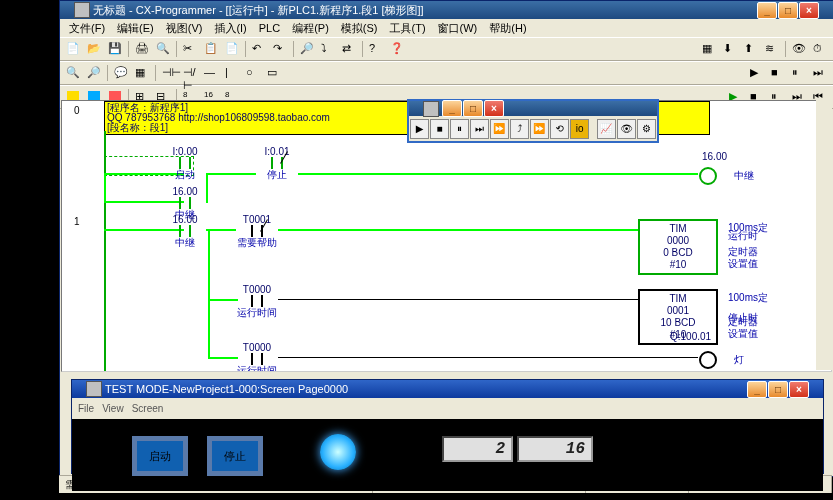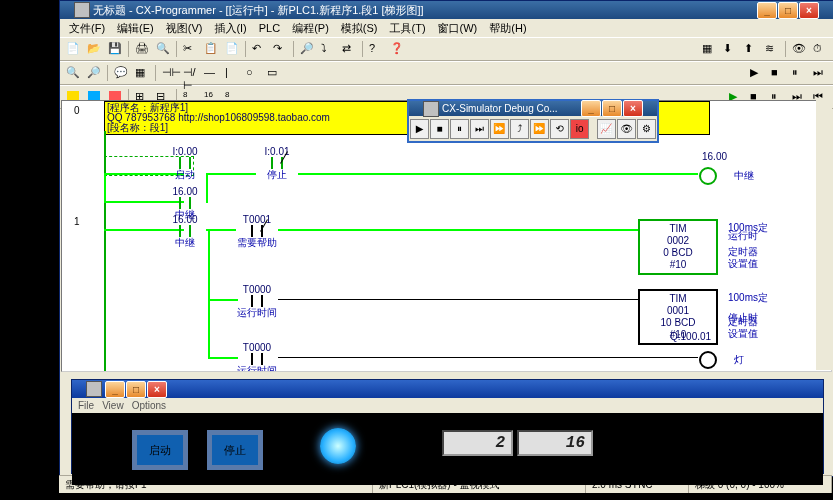--- a/index.html
+++ b/index.html
@@ -36,21 +36,21 @@
 .tmbox{position:absolute;width:76px;background:#fff;border:2px solid #0a0;text-align:center;font-size:10px;color:#006;line-height:12px;padding:2px 0}
 .tmbox.off{border-color:#000}
 .sidetext{position:absolute;font-size:10px;color:#00a}
 .simwin{position:absolute;left:407px;top:99px;width:248px;height:40px;border:2px solid #316ac5;background:#ece9d8;z-index:5}
 .simwin .titlebar{height:15px;font-size:10px}
 .simbar{height:23px;display:flex;align-items:center;gap:1px;padding:1px}
 .simbtn{width:18px;height:18px;border:1px solid #888;background:#f0f0f0;display:flex;align-items:center;justify-content:center;cursor:pointer;font:10px Arial}
 .testwin{position:absolute;left:71px;top:379px;width:751px;height:93px;z-index:10}
 .testwin .titlebar{background:linear-gradient(#2f66c8,#0d3a9e)}
 .testbody{height:72px;background:#000;position:relative}
-.testmenu{height:15px;background:#ece9d8;font-size:10px;color:#555;display:flex;gap:8px;padding-left:6px;align-items:center}
+.testmenu{height:21px;background:#ece9d8;font-size:10px;color:#555;display:flex;gap:8px;padding-left:6px;align-items:center}
 .hmibtn{position:absolute;width:46px;height:30px;border:5px solid #5a7aaa;background:#1060b0;color:#000;display:flex;align-items:center;justify-content:center;font-size:11px;cursor:pointer}
 .lamp{position:absolute;width:36px;height:36px;border-radius:50%;background:radial-gradient(#cff,#28b0ff 60%,#0060a0);box-shadow:0 0 10px #4af}
 .seg{position:absolute;height:22px;background:#e0e0e0;border:2px inset #999;font:italic bold 16px "Courier New";color:#222;text-align:right;padding:0 6px;line-height:22px}
 .statusbar{position:absolute;left:59px;bottom:7px;width:773px;height:17px;background:#ece9d8;border-top:1px solid #aca899;display:flex;font-size:10px;align-items:center}
 .statusbar div{border-right:1px solid #aca899;padding:0 6px;height:100%;display:flex;align-items:center}
 </style>
 </head>
 <body>
 
 <div class="win mainwin">
@@ -300,21 +300,21 @@
       <div class="addr">T0001</div>
       <div class="sym">
           <span></span>
         </div>
       <div class="cmt">需要帮助</div>
     </div>
     <div class="hw" style="left:216px;top:128px;width:360px"></div>
 
     <div class="tmbox" style="left:576px;top:118px">
       <div>TIM</div>
-      <div>0002</div>
+      <div>0000</div>
       <div>0 BCD</div>
       <div>#10</div>
     </div>
     <div class="sidetext" style="left:666px;top:120px">100ms定</div>
     <div class="sidetext" style="left:666px;top:128px">运行时</div>
     <div class="sidetext" style="left:666px;top:144px">定时器</div>
     <div class="sidetext" style="left:666px;top:156px">设置值</div>
 
     <div class="vw" style="left:146px;top:128px;height:72px"></div>
     <div class="hw" style="left:146px;top:198px;width:30px"></div>
@@ -351,57 +351,57 @@
     <div class="sidetext" style="left:608px;top:230px;color:#006">Q:100.01</div>
     <div class="sidetext" style="left:672px;top:252px">灯</div>
   </div>
 
   <div class="vscroll"></div>
 </div>
 
 <div class="simwin">
   <div class="titlebar">
     <div class="ticon"></div>
-    <div class="ttxt">CX-Simulator Debug Co...</div>
     <div class="winbtns">
       <div class="winbtn">_</div>
       <div class="winbtn">□</div>
       <div class="winbtn cls">×</div>
     </div>
   </div>
   <div class="simbar">
     <div class="simbtn">▶</div>
     <div class="simbtn">■</div>
     <div class="simbtn">⏸</div>
     <div class="simbtn">⏭</div>
     <div class="simbtn">⏩</div>
     <div class="simbtn">⤴</div>
     <div class="simbtn">⏩</div>
     <div class="simbtn">⟲</div>
-    <div class="simbtn" style="background:#ef4444">io</div>
+    <div class="simbtn" style="background:#eab308">io</div>
     <div style="width:6px"></div>
     <div class="simbtn">📈</div>
     <div class="simbtn">👁</div>
     <div class="simbtn">⚙</div>
   </div>
 </div>
 
 <div class="win testwin">
   <div class="titlebar">
     <div class="ticon"></div>
+    <div class="ttxt">TEST MODE-NewProject1-000:Screen Page0000</div>
     <div class="winbtns">
       <div class="winbtn">_</div>
       <div class="winbtn">□</div>
       <div class="winbtn cls">×</div>
     </div>
   </div>
   <div class="testmenu">
     <span>File</span>
     <span>View</span>
-    <span>Options</span>
+    <span>Screen</span>
   </div>
   <div class="testbody">
     <div class="hmibtn" style="left:60px;top:17px">启动</div>
     <div class="hmibtn" style="left:135px;top:17px">停止</div>
     <div class="lamp" style="left:248px;top:15px"></div>
     <div class="seg" style="left:370px;top:17px;width:55px">2</div>
     <div class="seg" style="left:445px;top:17px;width:60px">16</div>
   </div>
 </div>
 

